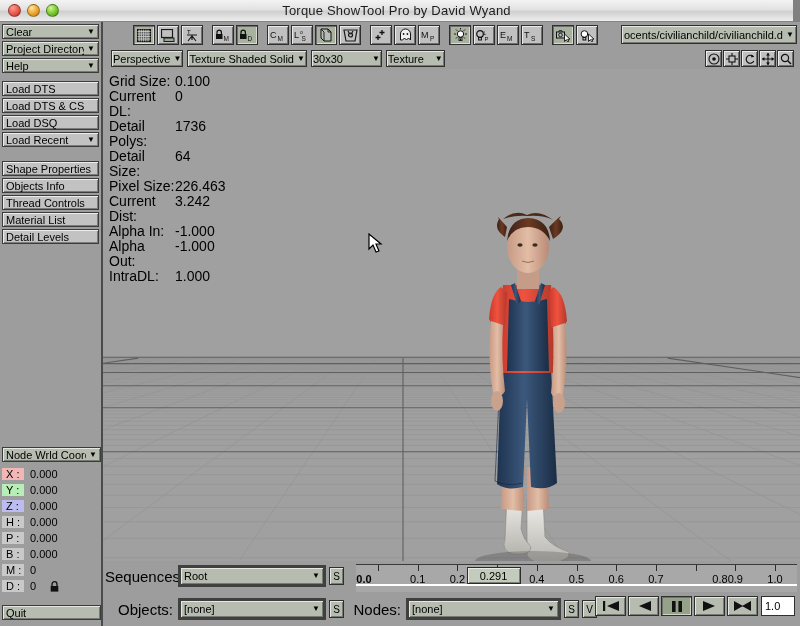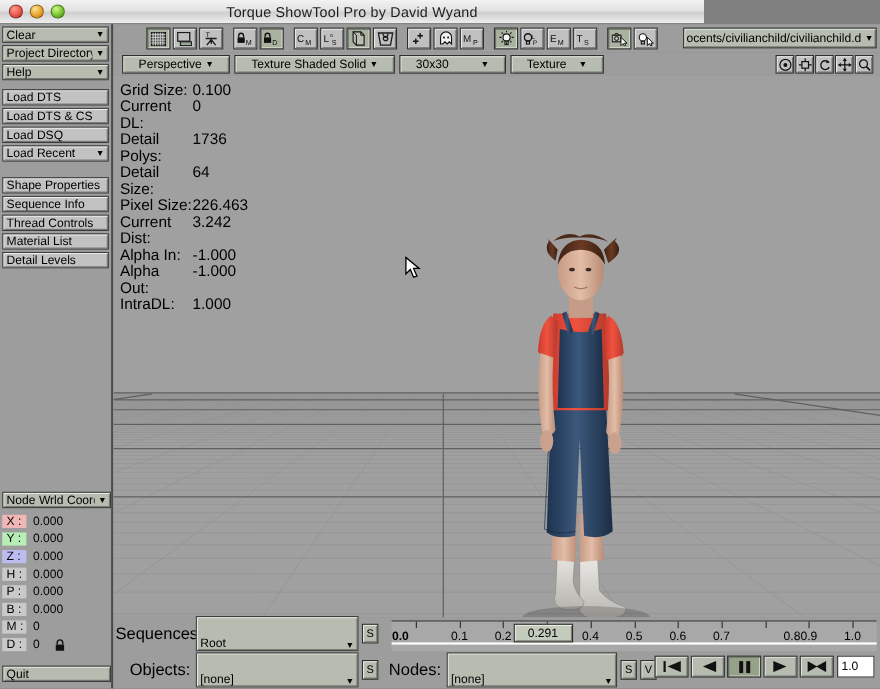--- a/index.html
+++ b/index.html
@@ -8,21 +8,21 @@
     font-family: "Liberation Sans", sans-serif;
     font-size: 11px;
     background: #808080;
     overflow: hidden;
     -webkit-font-smoothing: none;
   }
   .app { position: relative; width: 800px; height: 626px; }
 
   
   .titlebar {
-    position: absolute; left:0; top:0; width:640px; height:22px;
+    position: absolute; left:0; top:0; width:793px; height:22px;
     background: linear-gradient(to bottom,#f3f3f3 0%,#e2e2e2 45%,#cfcfcf 55%,#eeeeee 100%);
     border-bottom: 1px solid #848484;
     display:flex; align-items:center;
   }
   .lights { display:flex; gap:6px; padding-left:8px; }
   .light { width:13px; height:13px; border-radius:50%; border:1px solid rgba(0,0,0,.35); }
   .light.red    { background: radial-gradient(circle at 35% 28%, #ff9a8f 0%, #e8584b 55%, #b22a22 100%); }
   .light.yellow { background: radial-gradient(circle at 35% 28%, #ffe49a 0%, #eaa32e 55%, #b8730f 100%); }
   .light.green  { background: radial-gradient(circle at 35% 28%, #d2f58f 0%, #76c62e 55%, #448712 100%); }
   .title {
@@ -86,21 +86,21 @@
     display:flex; align-items:center; padding:0 2px; font-size:11px;
     overflow:hidden; white-space:nowrap;
   }
 
   
   .viewbar {
     position:absolute; left:103px; top:48px; width:697px; height:21px;
     background:#9d9d9d; display:flex; align-items:center; padding-left:8px;
   }
   .vsel {
-    height:17px; margin-right:4px; padding:0 14px;
+    height:17px; margin-right:4px; padding:0 1px;
     background:#b6bdb0; border:1px solid #2f2f2f;
     box-shadow: inset 1px 1px 0 #e4e8e0, inset -1px -1px 0 #767b72;
     display:flex; align-items:center; font-size:11px; cursor:default;
   }
   .vtools { position:absolute; right:6px; top:2px; display:flex; }
   .vtool {
     width:17px; height:17px; margin-left:1px;
     background:#c0c0c0; border:1px solid #2f2f2f;
     box-shadow: inset 1px 1px 0 #eaeaea, inset -1px -1px 0 #6e6e6e;
     display:flex; align-items:center; justify-content:center;
@@ -118,23 +118,23 @@
   .cursor { position:absolute; left:265px; top:164px; }
 
   
   .bottom {
     position:absolute; left:103px; top:561px; width:697px; height:65px;
     background:#9d9d9d;
   }
   .brow { position:absolute; left:0; display:flex; align-items:center; height:22px; }
   .blabel { font-size:15px; text-align:right; margin-right:5px; color:#000; }
   .bsel {
-    height:32px; background:#b6bdb0; border:1px solid #404040;
+    height:22px; background:#b6bdb0; border:3px solid #404040;
     box-shadow: inset 1px 1px 0 #e4e8e0, inset -1px -1px 0 #767b72;
-    display:flex; align-items:flex-end; padding:0 3px; font-size:11px; cursor:default;
+    display:flex; align-items:center; padding:0 3px; font-size:11px; cursor:default;
   }
   .sbtn {
     width:15px; height:18px; margin-left:3px;
     background:#b6bdb0; border:1px solid #2f2f2f;
     box-shadow: inset 1px 1px 0 #e4e8e0, inset -1px -1px 0 #767b72;
     display:flex; align-items:center; justify-content:center;
     font-size:10px; cursor:default;
   }
   .timeline {
     position:absolute; left:253px; top:3px; width:441px; height:28px;
@@ -209,21 +209,21 @@
           <span class="caret">▼</span>
         </div>
       </div>
     <div class="gap"></div>
     <div class="gap"></div>
     <div id="side-shape">
         <div class="btn plain">
           <span class="lbl">Shape Properties</span>
         </div>
         <div class="btn plain">
-          <span class="lbl">Sequence Info</span>
+          <span class="lbl">Objects Info</span>
         </div>
         <div class="btn plain">
           <span class="lbl">Thread Controls</span>
         </div>
         <div class="btn plain">
           <span class="lbl">Material List</span>
         </div>
         <div class="btn plain">
           <span class="lbl">Detail Levels</span>
         </div>

